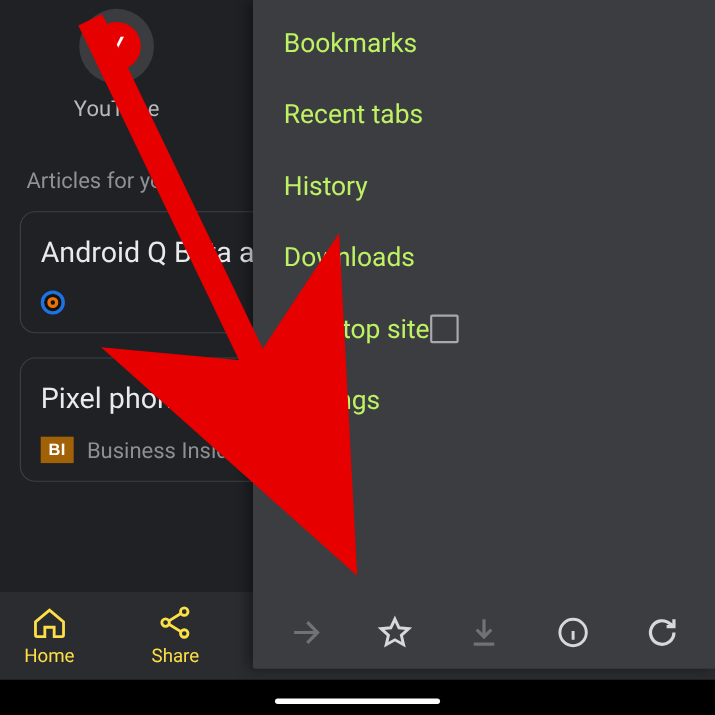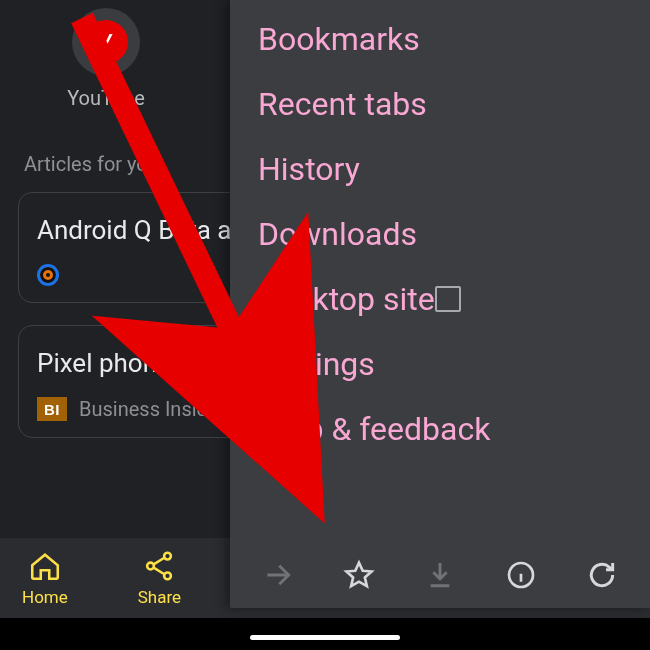--- a/index.html
+++ b/index.html
@@ -18,21 +18,21 @@
   .src-dot { width:22px; height:22px; border-radius:50%; background:#111; border:3px solid #1a73e8; box-shadow: inset 0 0 0 3px #111, inset 0 0 0 6px #e8710a; }
   .src-bi { width:30px; height:24px; background:#a16207; color:#fff; font-size:15px; font-weight:700; display:flex; align-items:center; justify-content:center; letter-spacing:0.5px; font-family: Arial, sans-serif; }
   .nav { position:absolute; left:0; right:0; bottom:32px; height:80px; background:#2a2c30; display:flex; align-items:center; padding:0 22px; gap:70px; }
   .nav-item { color:#fde047; text-align:center; }
   .nav-item svg { width:34px; height:34px; display:block; margin:0 auto 4px; }
   .nav-label { font-size:17px; }
   .sys { position:absolute; left:0; right:0; bottom:0; height:32px; background:#000; }
   .gesture { position:absolute; left:50%; bottom:10px; transform:translateX(-50%); width:150px; height:5px; border-radius:3px; background:#fff; }
   
   .menu { position:absolute; top:0; right:0; width:420px; height:608px; background:#3b3d41; border-radius:0 0 0 2px; box-shadow:-4px 0 12px rgba(0,0,0,.4); padding-top:6px; }
-  .menu-item { height:65px; display:flex; align-items:center; padding:0 28px; color:#f9a8d4; font-size:32px; cursor:pointer; }
+  .menu-item { height:65px; display:flex; align-items:center; padding:0 28px; color:#bef264; font-size:24px; cursor:pointer; }
   .menu-item.with-check { justify-content:flex-start; }
   .chk { width:26px; height:26px; border:2.5px solid #a7a9ac; border-radius:2px; }
   .menu-bar { position:absolute; left:0; right:0; bottom:0; height:66px; display:flex; align-items:center; justify-content:space-around; padding:0 8px; }
   .ib { width:46px; height:46px; display:flex; align-items:center; justify-content:center; color:#d7d8da; }
   .ib.dim { color:#707275; }
   .ib svg { width:32px; height:32px; }
   
   .arrow-svg { position:absolute; left:0; top:0; pointer-events:none; }
 </style>
 </head>
@@ -95,21 +95,20 @@
 <div class="menu">
   <div class="menu-item">Bookmarks</div>
   <div class="menu-item">Recent tabs</div>
   <div class="menu-item">History</div>
   <div class="menu-item">Downloads</div>
   <div class="menu-item with-check">
     <span>Desktop site</span>
     <span class="chk"></span>
   </div>
   <div class="menu-item">Settings</div>
-  <div class="menu-item">Help &amp; feedback</div>
 
   <div class="menu-bar">
     <div class="ib dim">
       <svg viewBox="0 0 24 24" fill="none" stroke="currentColor" stroke-width="2.2">
             <path d="M4 12h15M13 5l7 7-7 7"></path>
           </svg>
     </div>
     <div class="ib">
       <svg viewBox="0 0 24 24" fill="none" stroke="currentColor" stroke-width="2">
             <path d="m12 2.8 2.8 6 6.6.6-5 4.5 1.5 6.4L12 17l-5.9 3.3 1.5-6.4-5-4.5 6.6-.6z"></path>

